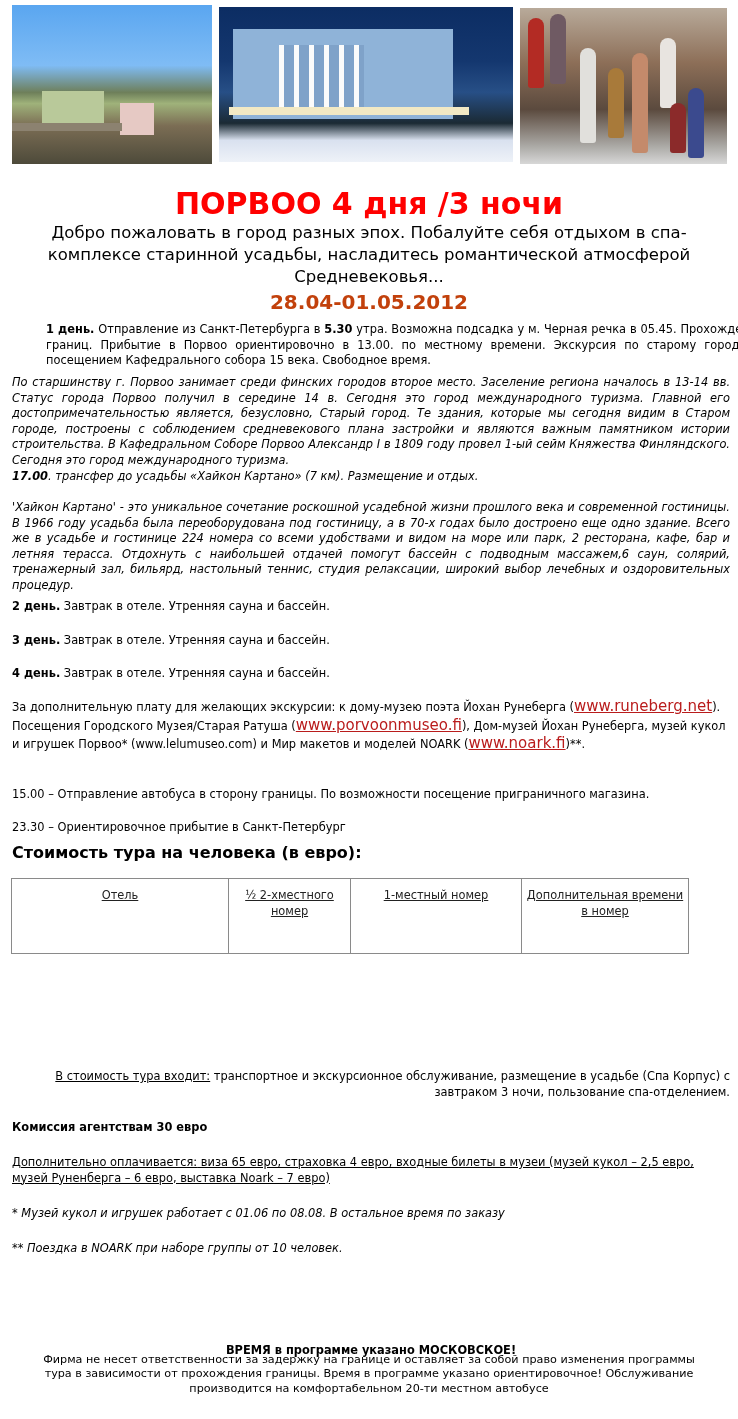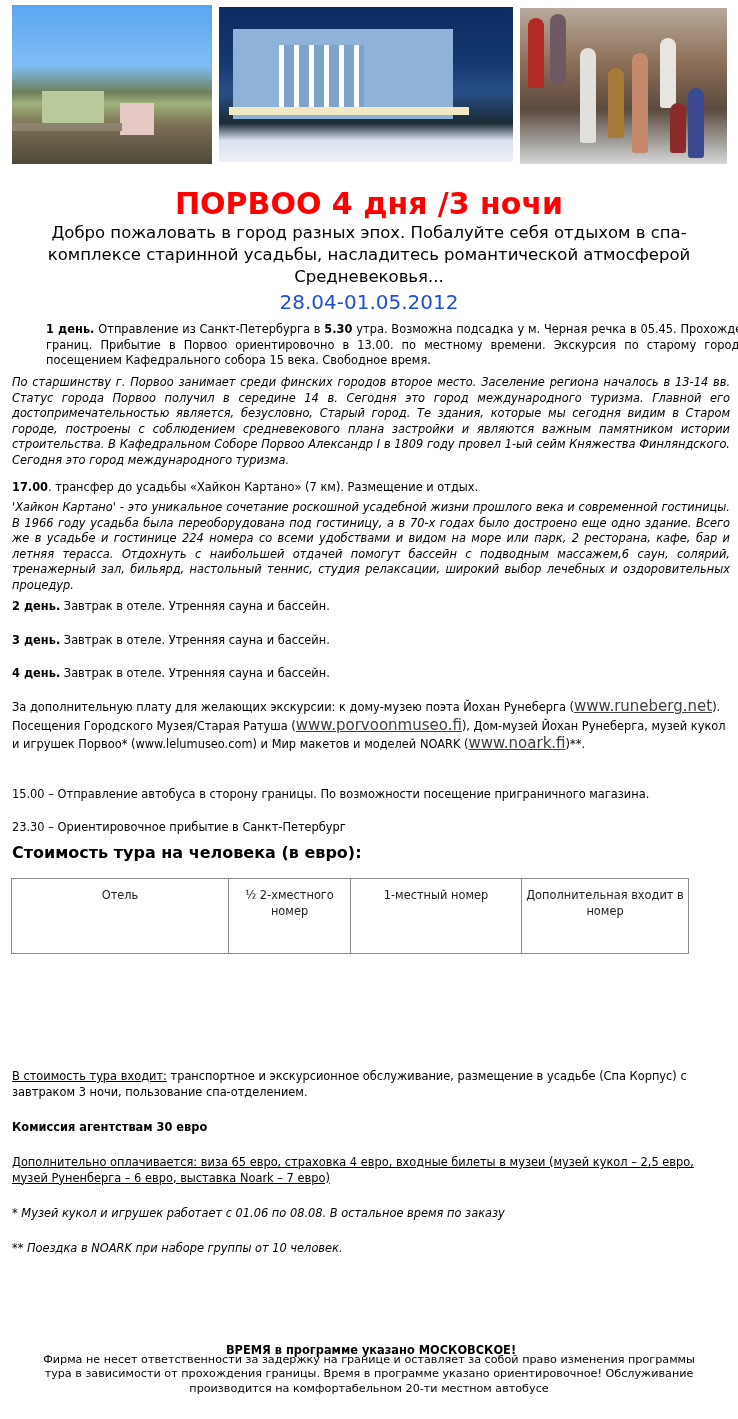--- a/index.html
+++ b/index.html
@@ -21,31 +21,31 @@
                background:repeating-linear-gradient(90deg,#fbfbfb 0 5px,#7fa2c9 5px 15px); }
   #ph2 .lite { position:absolute; left:10px; top:100px; width:240px; height:8px; background:#f2e9c4; }
   
   #ph3 { left:520px; top:8px; width:207px; height:156px;
          background:linear-gradient(180deg,#b8aa9a 0%,#8d6f58 35%,#5b4a3e 65%,#a9a7a3 88%,#d7d7d7 100%); }
   #ph3 .d { position:absolute; width:16px; height:70px; border-radius:8px 8px 3px 3px; }
 
   #title { left:0; top:184px; width:738px; text-align:center; color:#ff0000;
            font-family:"DejaVu Sans", sans-serif; font-weight:bold; font-size:30px; line-height:40px; }
   #subtitle { left:20px; top:222px; width:698px; text-align:center; font-size:16.5px; line-height:22px; }
-  #dates { left:0; top:289px; width:738px; text-align:center; color:#1d4ed8; font-weight:normal; font-size:20px; line-height:26px; }
+  #dates { left:0; top:289px; width:738px; text-align:center; color:#c2410c; font-weight:bold; font-size:20px; line-height:26px; }
 
   .p { position:absolute; left:12px; width:718px; font-size:11.4px; line-height:15.6px; text-align:justify; }
   .it { font-style:italic; }
   .b { font-weight:bold; }
   .u { text-decoration:underline; }
-  a.big { color:#404040; text-decoration:underline; font-size:15px; }
+  a.big { color:#b91c1c; text-decoration:underline; font-size:15px; }
   a.sm { color:#000; text-decoration:underline; }
 
   table#prices { position:absolute; left:11px; top:878px; width:678px; border-collapse:collapse; font-size:11.4px; }
-  #prices td { border:1px solid #8a8a8a; text-align:center; vertical-align:top; padding:0; }
+  #prices td { border:1px solid #8a8a8a; text-align:center; vertical-align:top; padding:0;text-decoration:underline; }
   #prices tr.h td { height:66px; padding-top:8px; color:#222; line-height:16px; }
   #prices tr.r td { height:82px; vertical-align:middle; }
   #prices td.c1 { width:216px; } #prices td.c2 { width:121px;margin-left:7px; } #prices td.c3 { width:170px; }
   .hotel-name { font-weight:bold; display:block; margin-top:-14px; margin-bottom:18px; }
   .center { text-align:center; }
 </style>
 </head>
 <body>
 
 <div class="photo" id="ph1">
@@ -72,21 +72,21 @@
 <div class="abs" id="title">ПОРВОО 4 дня /3 ночи</div>
 <div class="abs" id="subtitle">Добро пожаловать в город разных эпох. Побалуйте себя отдыхом в спа-комплексе старинной усадьбы, насладитесь романтической атмосферой Средневековья...</div>
 <div class="abs" id="dates">28.04-01.05.2012</div>
 
 <div class="p" style="top:322px;margin-left:34px;">
   <span class="b">1 день.</span><span> Отправление из Санкт-Петербурга в </span><span class="b">5.30</span><span> утра. Возможна подсадка у м. Черная речка в 05.45. Прохождение границ. Прибытие в Порвоо ориентировочно в 13.00. по местному времени. Экскурсия по старому городу, с посещением Кафедрального собора 15 века. Свободное время.</span>
 </div>
 
 <div class="p it" style="top:375px;">По старшинству г. Порвоо занимает среди финских городов второе место. Заселение региона началось в 13-14 вв. Статус города Порвоо получил в середине 14 в. Сегодня это город международного туризма. Главной его достопримечательностью является, безусловно, Старый город. Те здания, которые мы сегодня видим в Старом городе, построены с соблюдением средневекового плана застройки и являются важным памятником истории строительства. В Кафедральном Соборе Порвоо Александр I в 1809 году провел 1-ый сейм Княжества Финляндского. Сегодня это город международного туризма.</div>
 
-<div class="p" style="top:480px;">
+<div class="p" style="top:469px;font-style:italic;">
   <span class="b">17.00</span><span>. трансфер до усадьбы «Хайкон Картано» (7 км). Размещение и отдых.</span>
 </div>
 
 <div class="p it" style="top:500px;">'Хайкон Картано' - это уникальное сочетание роскошной усадебной жизни прошлого века и современной гостиницы. В 1966 году усадьба была переоборудована под гостиницу, а в 70-х годах было достроено еще одно здание. Всего же в усадьбе и гостинице 224 номера со всеми удобствами и видом на море или парк, 2 ресторана, кафе, бар и летняя терасса. Отдохнуть с наибольшей отдачей помогут бассейн с подводным массажем,6 саун, солярий, тренажерный зал, бильярд, настольный теннис, студия релаксации, широкий выбор лечебных и оздоровительных процедур.</div>
 
 <div class="p" style="top:599px;">
   <span class="b">2 день.</span><span> Завтрак в отеле. Утренняя сауна и бассейн.</span>
 </div>
 <div class="p" style="top:633px;">
   <span class="b">3 день.</span><span> Завтрак в отеле. Утренняя сауна и бассейн.</span>
@@ -103,26 +103,26 @@
 <div class="p" style="top:820px;">23.30 – Ориентировочное прибытие в Санкт-Петербург</div>
 
 <div class="p b" style="top:845px;font-size:16px;">Стоимость тура на человека (в евро):</div>
 
 <table id="prices">
   <tbody>
       <tr class="h">
     <td class="c1">Отель</td>
     <td class="c2">½ 2-хместного номер</td>
     <td class="c3">1-местный номер</td>
-    <td>Дополнительная входит в номер</td>
+    <td>Дополнительная времени в номер</td>
   </tr>
 </tbody>
   </table>
 
-<div class="p" style="top:1069px;text-align:left;">
+<div class="p" style="top:1069px;text-align:right;">
   <span class="u">В стоимость тура входит:</span><span> транспортное и экскурсионное обслуживание, размещение в усадьбе (Спа Корпус) с завтраком 3 ночи, пользование спа-отделением.</span>
 </div>
 
 <div class="p b" style="top:1120px;">Комиссия агентствам 30 евро</div>
 
 <div class="p" style="top:1155px;text-align:left;text-decoration:underline;">
   <span class="u">Дополнительно оплачивается:</span><span> виза 65 евро, страховка 4 евро, входные билеты в музеи (музей кукол – 2,5 евро, музей Руненберга – 6 евро, выставка Noark – 7 евро)</span>
 </div>
 
 <div class="p it" style="top:1206px;">* Музей кукол и игрушек работает с 01.06 по 08.08. В остальное время по заказу</div>

